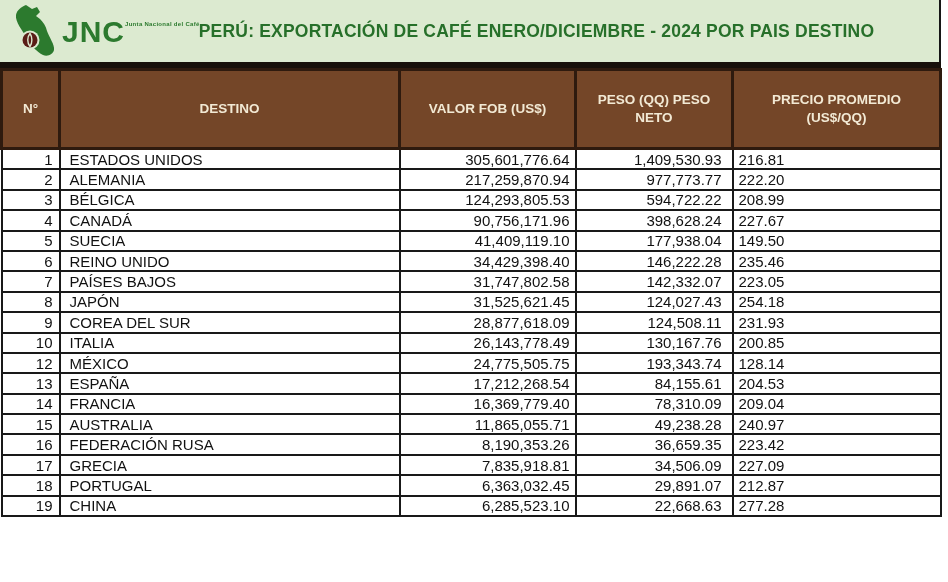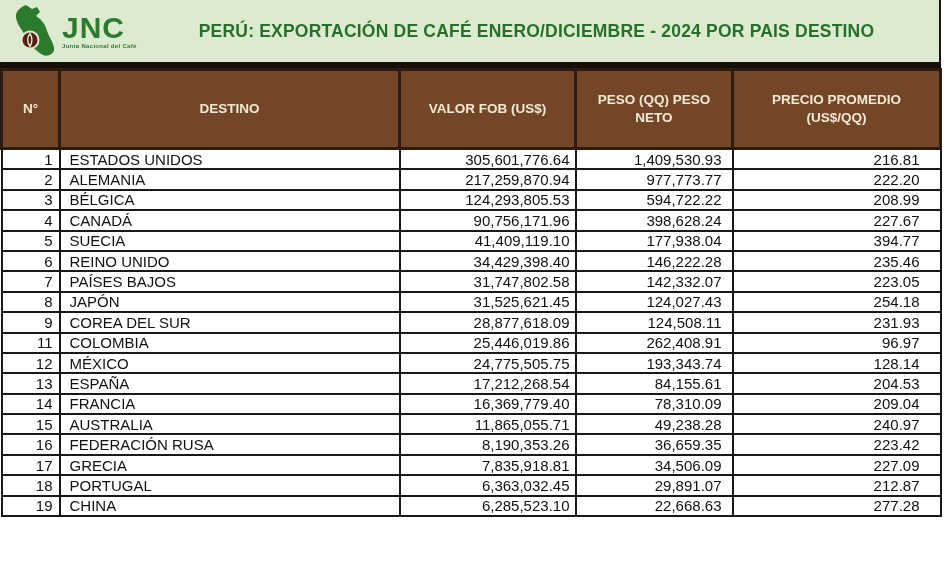--- a/index.html
+++ b/index.html
@@ -28,21 +28,21 @@
     border-right: 2px solid #161616;
   }
   .logo {
     display: flex;
     align-items: center;
     gap: 4px;
     width: 150px;
     flex: 0 0 auto;
   }
   .logo-map { flex: 0 0 auto; }
-  .logo-text { display: flex; flex-direction: column; margin-top: 2px; }
+  .logo-text { display: flex; flex-direction: row; margin-top: 2px; }
   .logo-acronym {
     font-size: 30px;
     font-weight: bold;
     color: #2c7a2e;
     line-height: 0.85;
     letter-spacing: 1px;
   }
   .logo-subtitle {
     font-size: 6px;
     color: #2c7a2e;
@@ -97,21 +97,21 @@
     color: #111111;
     padding: 0 5px;
     line-height: 1;
     white-space: nowrap;
     overflow: hidden;
   }
   tbody td.c0 { text-align: right; padding-right: 6px; }
   tbody td.c1 { text-align: left;  padding-left: 9px; }
   tbody td.c2 { text-align: right; }
   tbody td.c3 { text-align: right; padding-right: 10px; margin-left: 19px; }
-  tbody td.c4 { text-align: right; padding-right: 20px; }
+  tbody td.c4 { padding-right: 10px; }
 </style>
 </head>
 <body>
 
 <div class="sheet">
 
   <header class="banner">
     <div class="logo">
       <svg class="logo-map" width="46" height="54" viewBox="0 0 46 54" aria-hidden="true">
         <path d="M14,1 L20,5 L25,3 L28,8 L24,12 L28,15 C31,18 34,22 35,27 C37,33 43,41 42,46 C41,50 36,53 31,51 C25,48 18,41 14,33 C11,27 3,18 4,11 C5,6 9,3 14,1 Z" fill="#2c7a2e"></path>
@@ -173,21 +173,21 @@
           <td class="c1">CANADÁ</td>
           <td class="c2">90,756,171.96</td>
           <td class="c3">398,628.24</td>
           <td class="c4">227.67</td>
         </tr>
         <tr>
           <td class="c0">5</td>
           <td class="c1">SUECIA</td>
           <td class="c2">41,409,119.10</td>
           <td class="c3">177,938.04</td>
-          <td class="c4">394.77</td>
+          <td class="c4">149.50</td>
         </tr>
         <tr>
           <td class="c0">6</td>
           <td class="c1">REINO UNIDO</td>
           <td class="c2">34,429,398.40</td>
           <td class="c3">146,222.28</td>
           <td class="c4">235.46</td>
         </tr>
         <tr>
           <td class="c0">7</td>
@@ -204,25 +204,25 @@
           <td class="c4">254.18</td>
         </tr>
         <tr>
           <td class="c0">9</td>
           <td class="c1">COREA DEL SUR</td>
           <td class="c2">28,877,618.09</td>
           <td class="c3">124,508.11</td>
           <td class="c4">231.93</td>
         </tr>
         <tr>
-          <td class="c0">11</td>
-          <td class="c1">COLOMBIA</td>
-          <td class="c2">25,446,019.86</td>
-          <td class="c3">262,408.91</td>
-          <td class="c4">96.97</td>
+          <td class="c0">10</td>
+          <td class="c1">ITALIA</td>
+          <td class="c2">26,143,778.49</td>
+          <td class="c3">130,167.76</td>
+          <td class="c4">200.85</td>
         </tr>
         <tr>
           <td class="c0">12</td>
           <td class="c1">MÉXICO</td>
           <td class="c2">24,775,505.75</td>
           <td class="c3">193,343.74</td>
           <td class="c4">128.14</td>
         </tr>
         <tr>
           <td class="c0">13</td>

